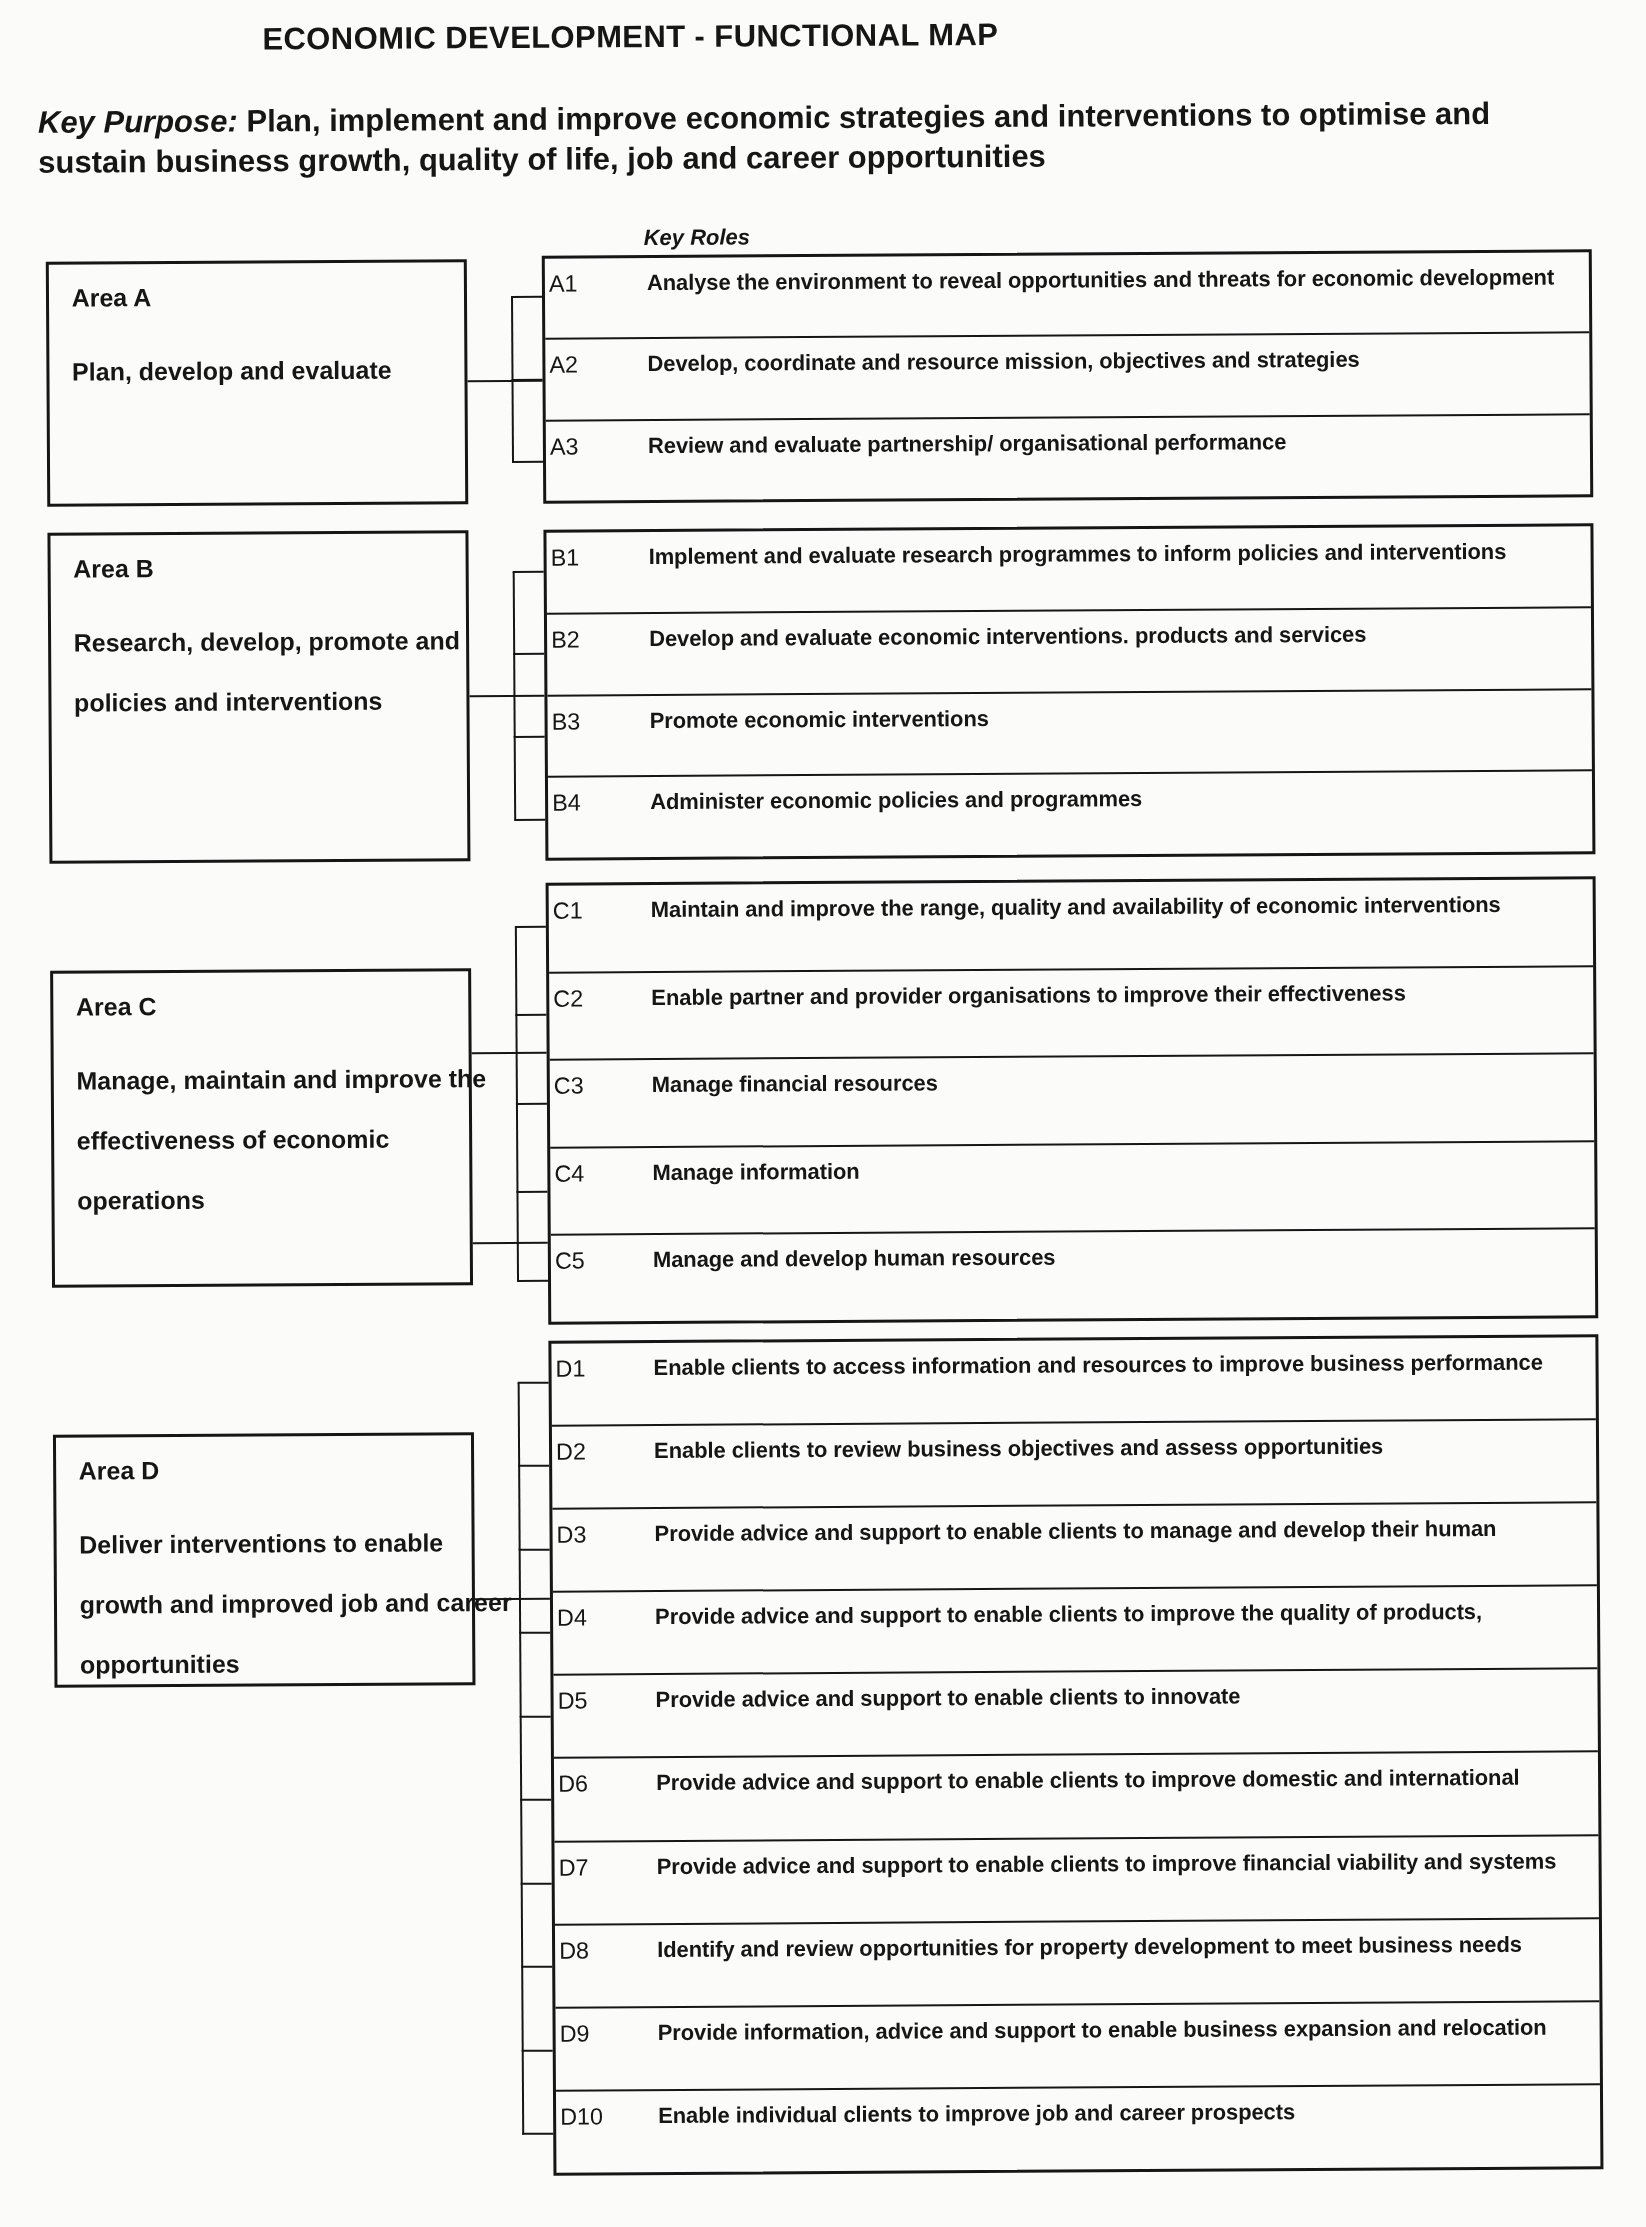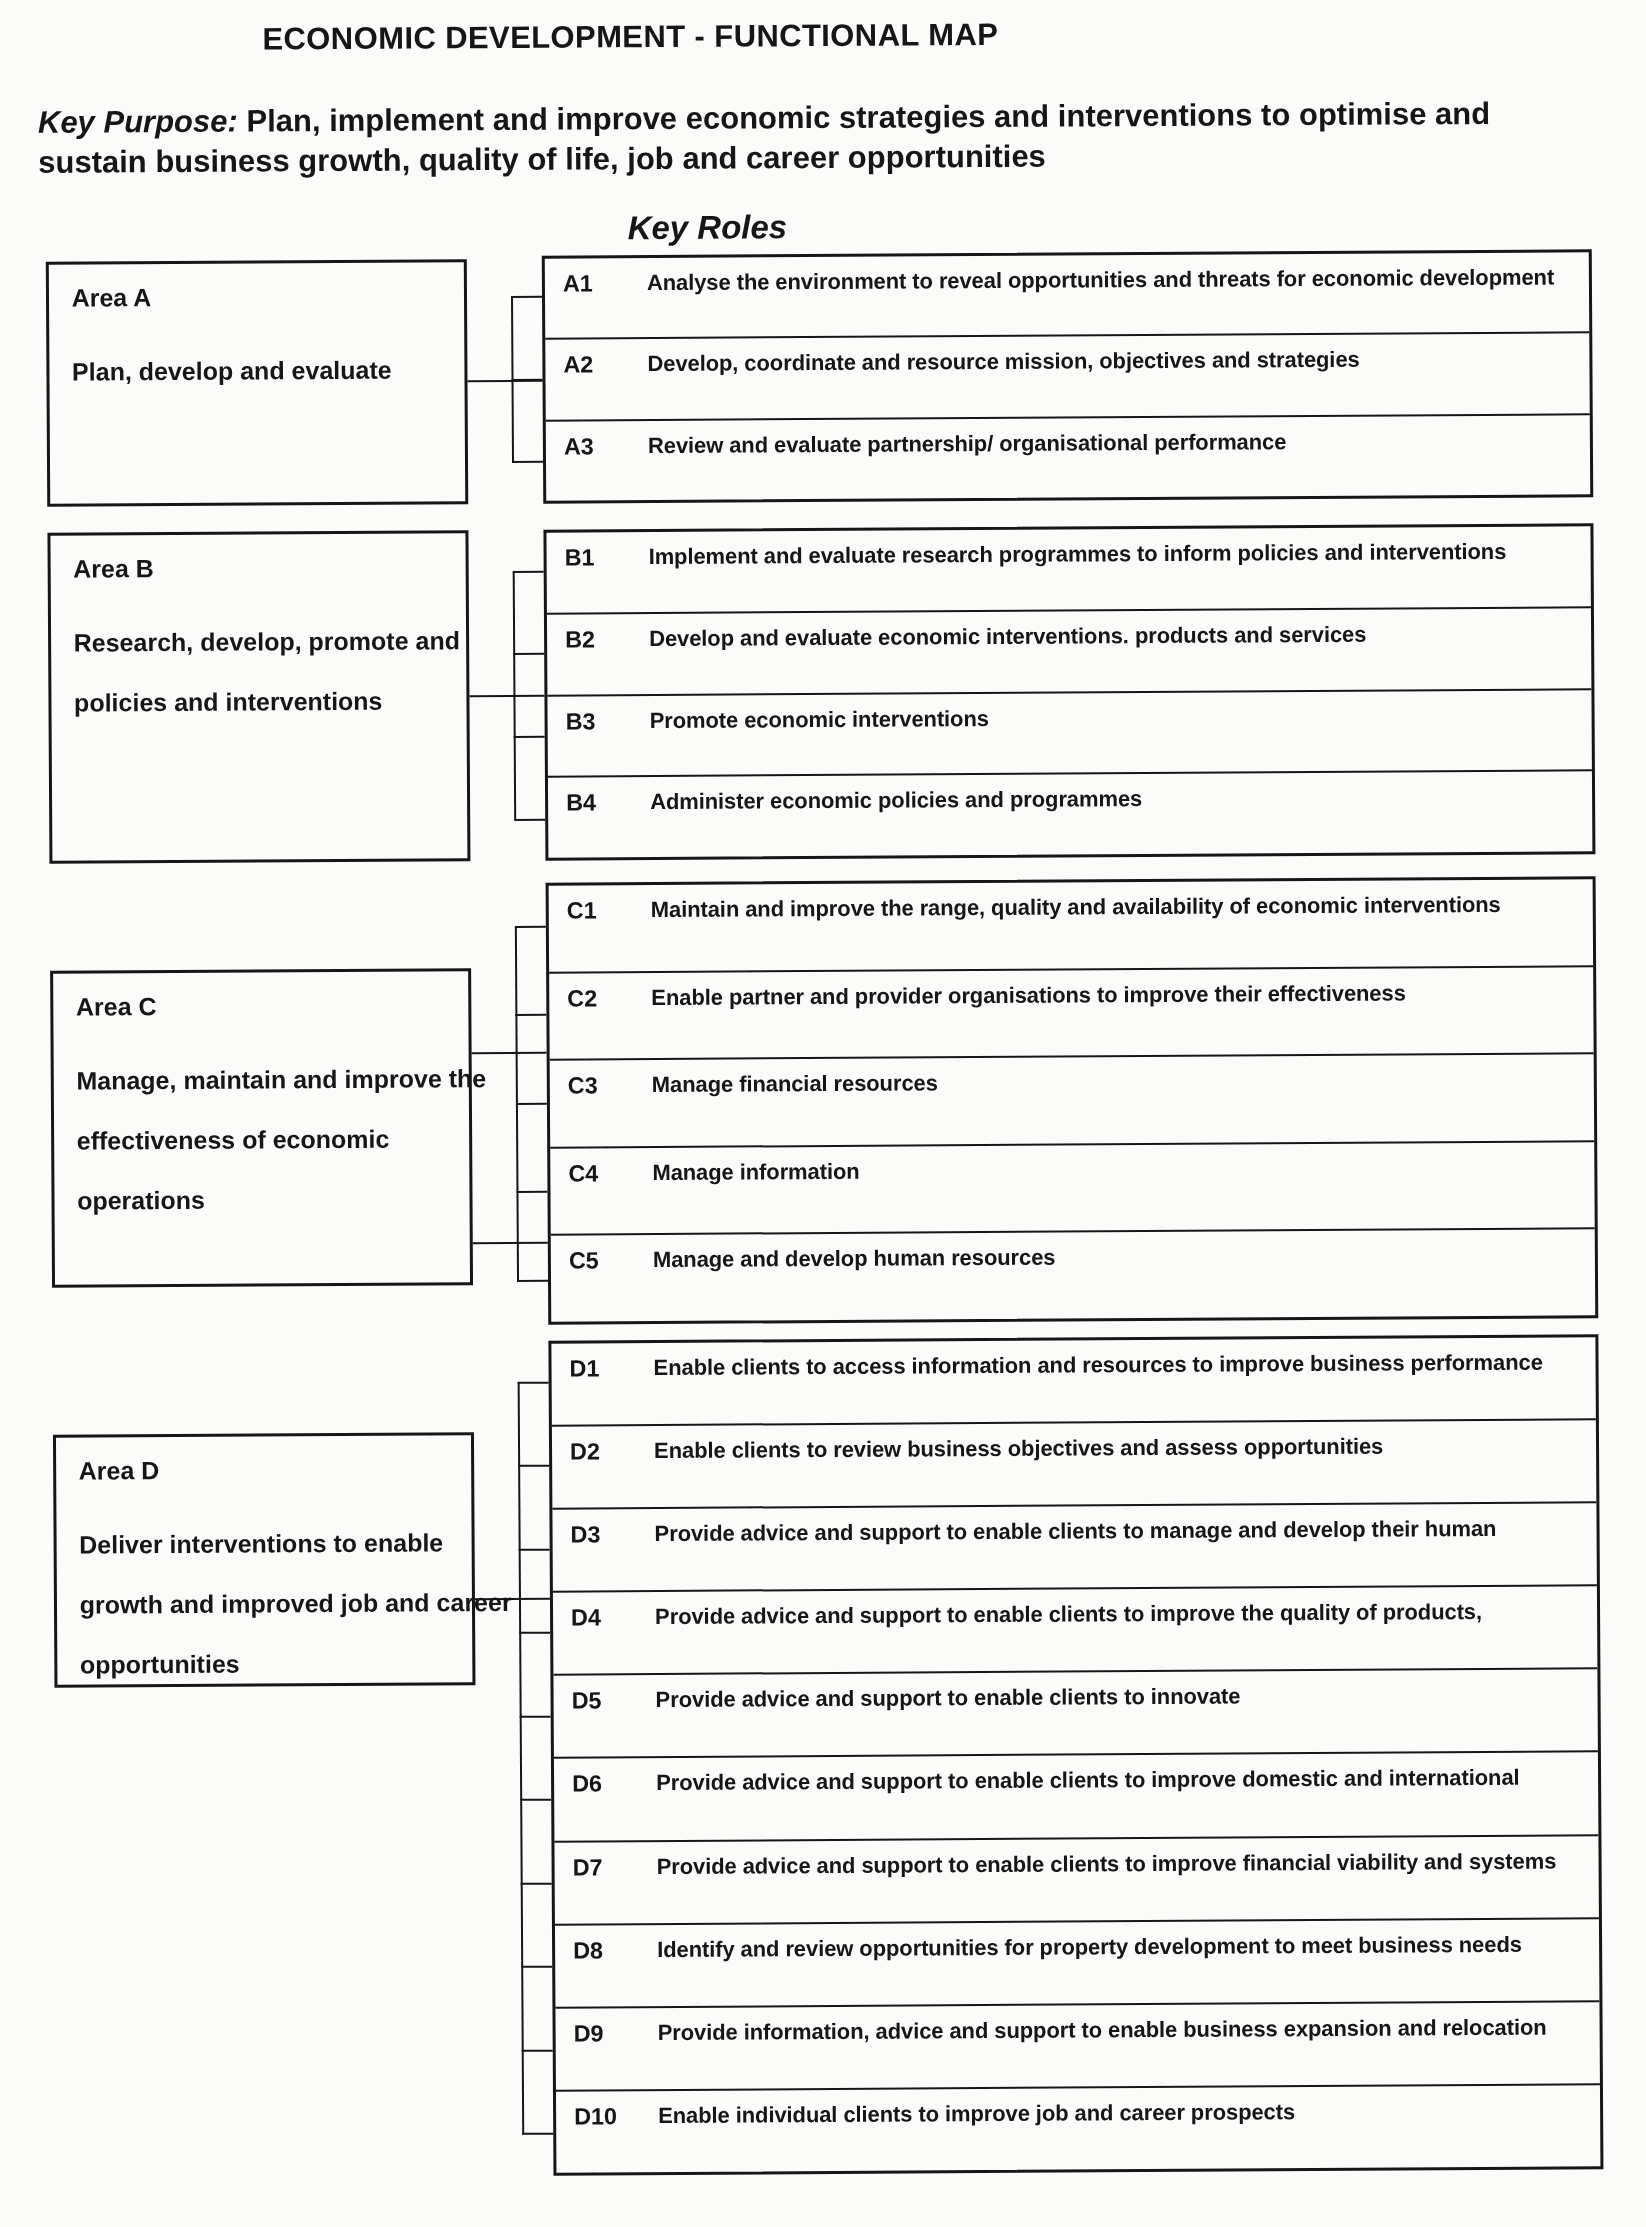--- a/index.html
+++ b/index.html
@@ -21,43 +21,43 @@
     font-size:31px;font-weight:700;letter-spacing:0.4px;
     white-space:nowrap;
   }
   .purpose{
     position:absolute;left:44px;top:98px;width:1593px;margin:0;
     font-size:31px;font-weight:700;line-height:40px;
   }
   .purpose .kp-line{display:block;}
   .purpose em{font-style:italic;font-weight:700;}
   .key-roles{
-    position:absolute;left:633px;top:208px;margin:0;
-    font-size:33px;font-weight:700;font-style:italic;
+    position:absolute;left:633px;top:208px;margin:16px;
+    font-size:22px;font-weight:700;font-style:italic;
     white-space:nowrap;
   }
   .area-box{
     position:absolute;left:51px;width:421px;
     border:3.2px solid #161616;background:#fbfbfa;
     box-sizing:border-box;
     padding:19.4px 19.4px 0 22.6px;
   }
   .area-title{font-size:25px;font-weight:700;margin-bottom:29px;}
   .area-desc-line{font-size:25px;font-weight:700;line-height:60px;white-space:nowrap;}
   .role-block{
     position:absolute;left:547px;width:1050px;
     border:3.2px solid #161616;background:#fbfbfa;
     box-sizing:border-box;
     display:flex;flex-direction:column;
   }
   .role-row{flex:1;position:relative;}
   .role-row + .role-row{border-top:2.4px solid #161616;}
   .role-id{
-    position:absolute;left:18px;top:12px;
-    font-size:23.4px;font-weight:700;white-space:nowrap;
+    position:absolute;left:4px;top:12px;
+    font-size:23.4px;font-weight:400;white-space:nowrap;
   }
   .role-text{
     position:absolute;left:102px;top:12px;right:13px;
     font-size:22px;font-weight:700;letter-spacing:-0.1px;
   }
   .rail,.stub,.feeder{position:absolute;background:#161616;}
   .rail{width:2.4px;}
   .stub{height:2.4px;left:516px;width:31px;}
   .feeder{height:2.4px;left:472px;width:75px;}
 </style>

